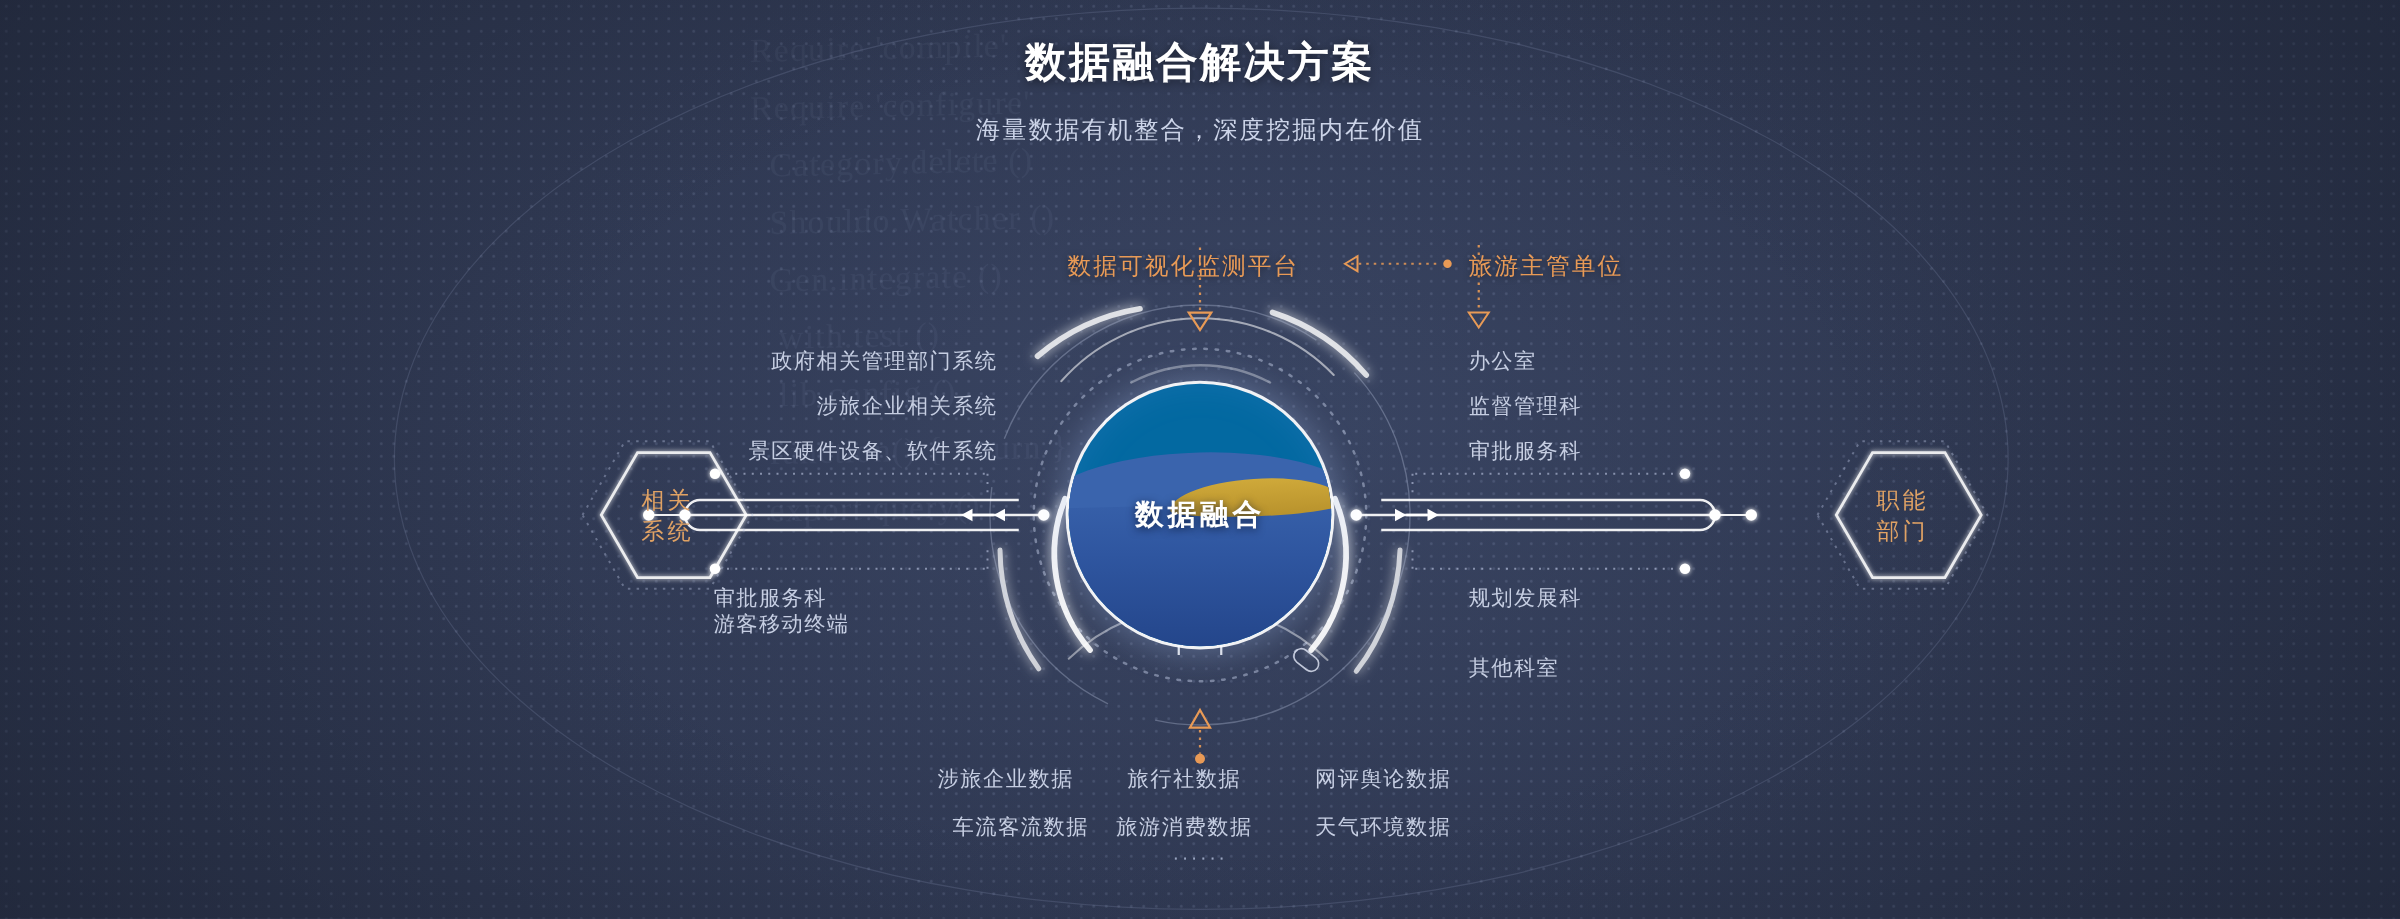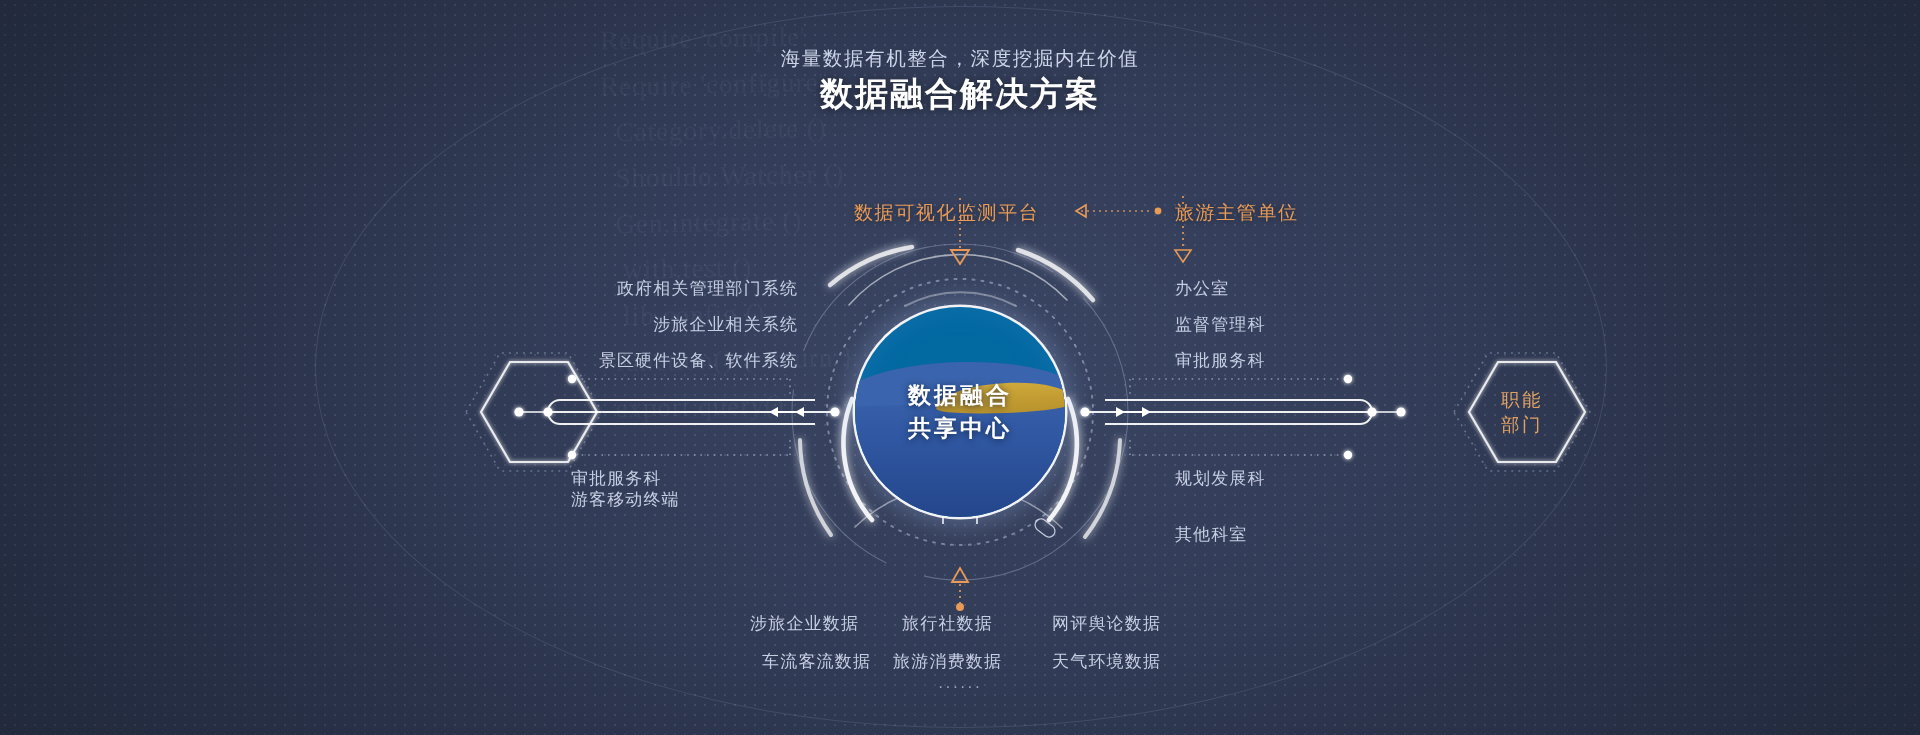--- a/index.html
+++ b/index.html
@@ -122,22 +122,22 @@
   Gen.integrate ()
    with.test ()
    lib.config ()
   function() { return }
   export query()</div>
 <div id="bg-dots"></div>
 <div id="bg-vign"></div>
 <div id="bg-ellipse"></div>
 
 <div id="header">
+  <div id="title">数据融合解决方案</div>
   <div id="subtitle">海量数据有机整合，深度挖掘内在价值</div>
-  <div id="title">数据融合解决方案</div>
 </div>
 
 <div id="stage">
 
   <svg class="layer">
     <defs>
       <filter id="glow" x="-60%" y="-60%" width="220%" height="220%">
         <feGaussianBlur stdDeviation="4.5" result="b"></feGaussianBlur>
         <feMerge>
             <feMergeNode in="b"></feMergeNode>
@@ -263,24 +263,29 @@
       <polygon points="1454,412 1488,353 1556,353 1590,412 1556,471 1488,471" fill="none" stroke="#b9c4e0" stroke-opacity=".40" stroke-width="1.6" stroke-dasharray="2 5"></polygon>
       <polygon points="1469,412 1498,362 1556,362 1585,412 1556,462 1498,462" fill="none" stroke="#ffffff" stroke-opacity=".85" stroke-width="2.2" filter="url(#glowsm)"></polygon>
     </g>
   </svg>
 
   <div id="core">
     <div id="liquid"></div>
     <div id="gold"></div>
     <div id="coretext">
       <div>数据融合</div>
-      <div>共享中心</div>
     </div>
   </div>
 
+  <div class="hexwrap" style="left:464px;top:338px;">
+    <div class="ht">
+      <div>相关</div>
+      <div>系统</div>
+    </div>
+  </div>
   <div class="hexwrap" style="left:1452px;top:338px;">
     <div class="ht">
       <div>职能</div>
       <div>部门</div>
     </div>
   </div>
 
   <div class="accent" style="left:854px;top:200px;">数据可视化监测平台</div>
   <div class="accent" style="left:1175px;top:200px;">旅游主管单位</div>
 

